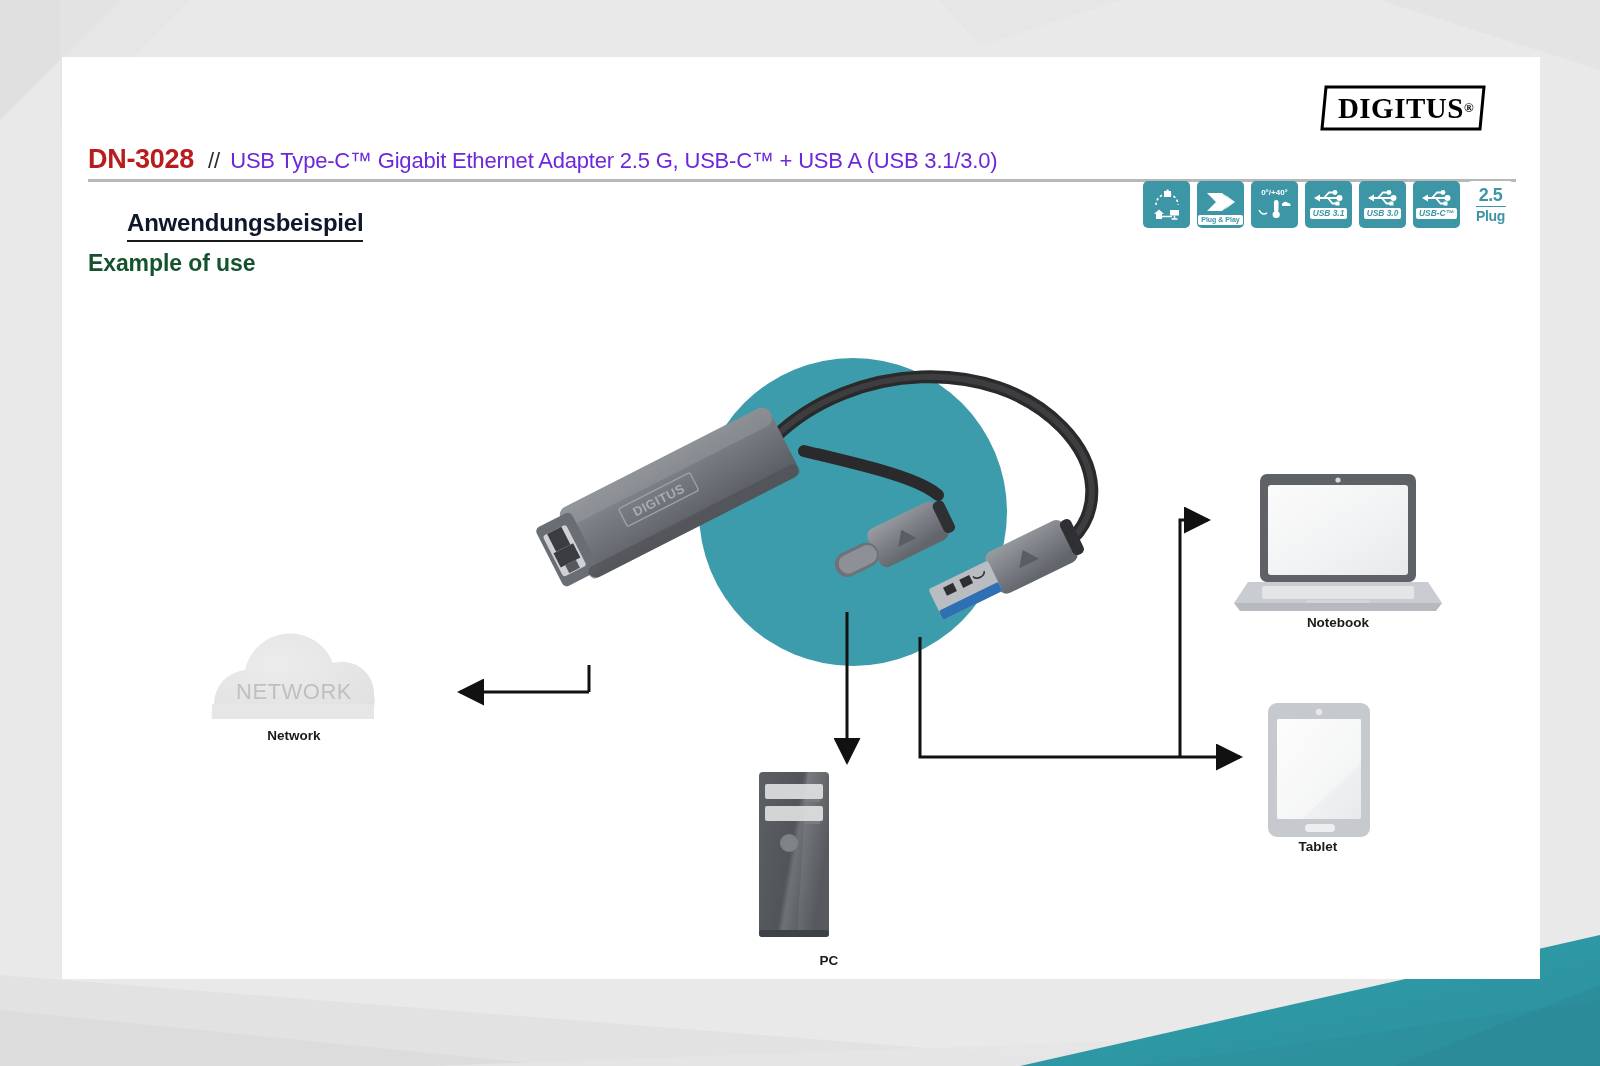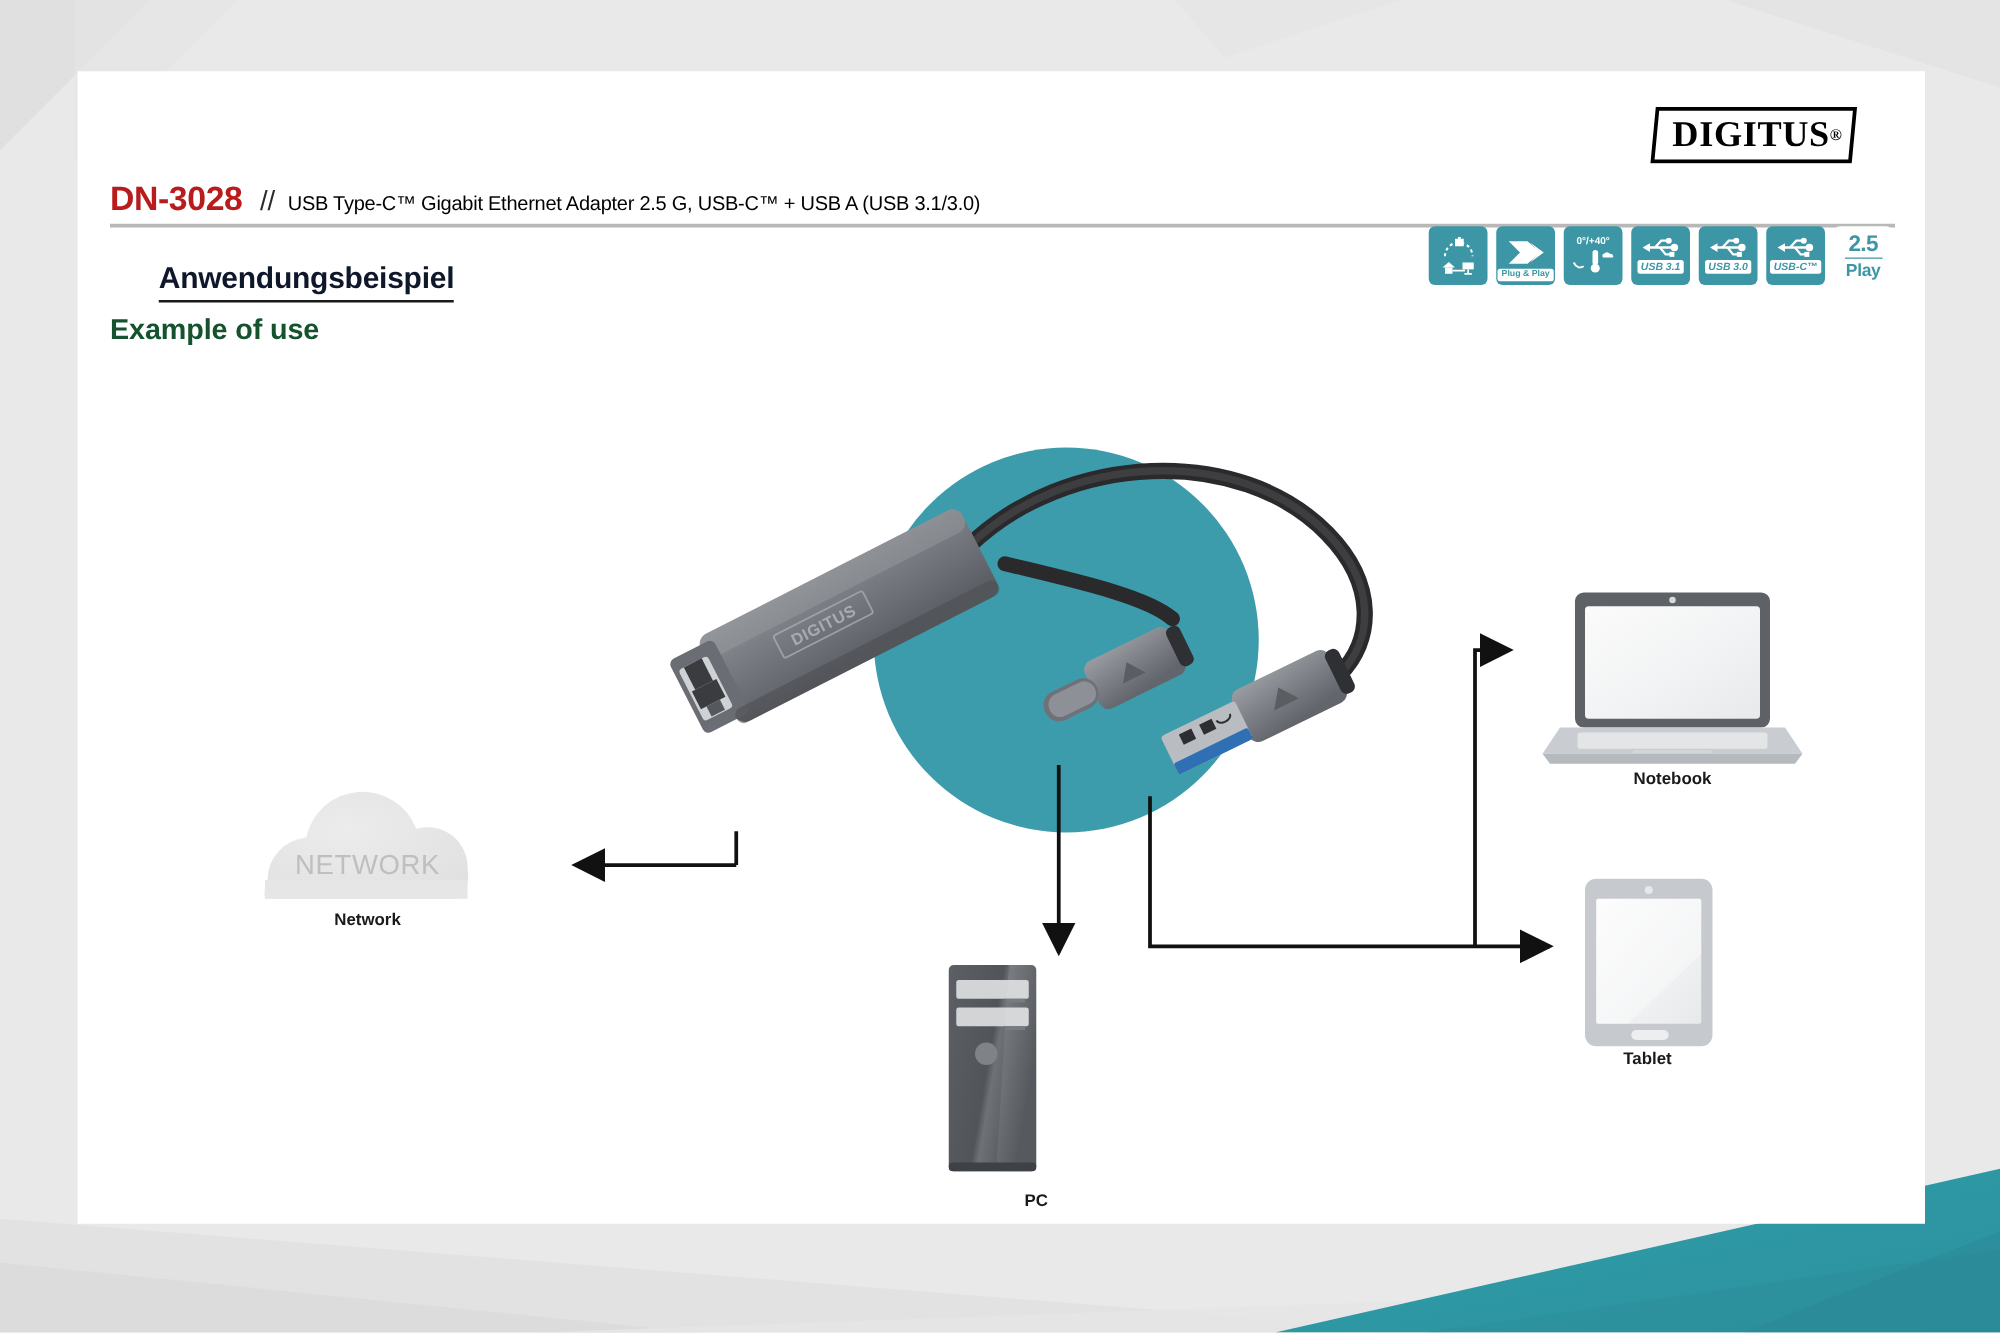--- a/index.html
+++ b/index.html
@@ -62,22 +62,22 @@
     font-size:27px;
     letter-spacing:-0.3px;
   }
   .slashes {
     color:#2b2b2b;
     font-size:22px;
     font-weight:400;
     margin:0 10px 0 14px;
   }
   .title-text {
-    color:#000000;
-    font-size:16px;
+    color:#6d28d9;
+    font-size:22px;
     font-weight:400;
     letter-spacing:-0.2px;
   }
   .title-rule {
     position:absolute;
     left:26px; top:122px;
     width:1428px; height:3px;
     background:#b8b8b8;
   }
 
@@ -294,21 +294,21 @@
         <circle cx="21" cy="2.5" r="2.4"></circle>
         <path d="M14 8 L18.5 13.5 L22 13.5" stroke="#ffffff" stroke-width="1.8" fill="none"></path>
         <rect x="21.5" y="11.5" width="4" height="4"></rect>
       </svg>
       <span class="badge-usb-label">USB-C™</span>
     </div>
 
     <div class="badge badge-speed">
       <span class="sp-num">2.5</span>
       <span class="sp-rule"></span>
-      <span class="sp-unit">Play</span>
+      <span class="sp-unit">Plug</span>
     </div>
 
   </div>
 
   <div class="diagram">
 
     <svg width="1478" height="712" viewBox="0 0 1478 712">
       <defs>
         <linearGradient id="metal" x1="0" y1="0" x2="0.25" y2="1">
           <stop offset="0%" stop-color="#8e9196"></stop>

